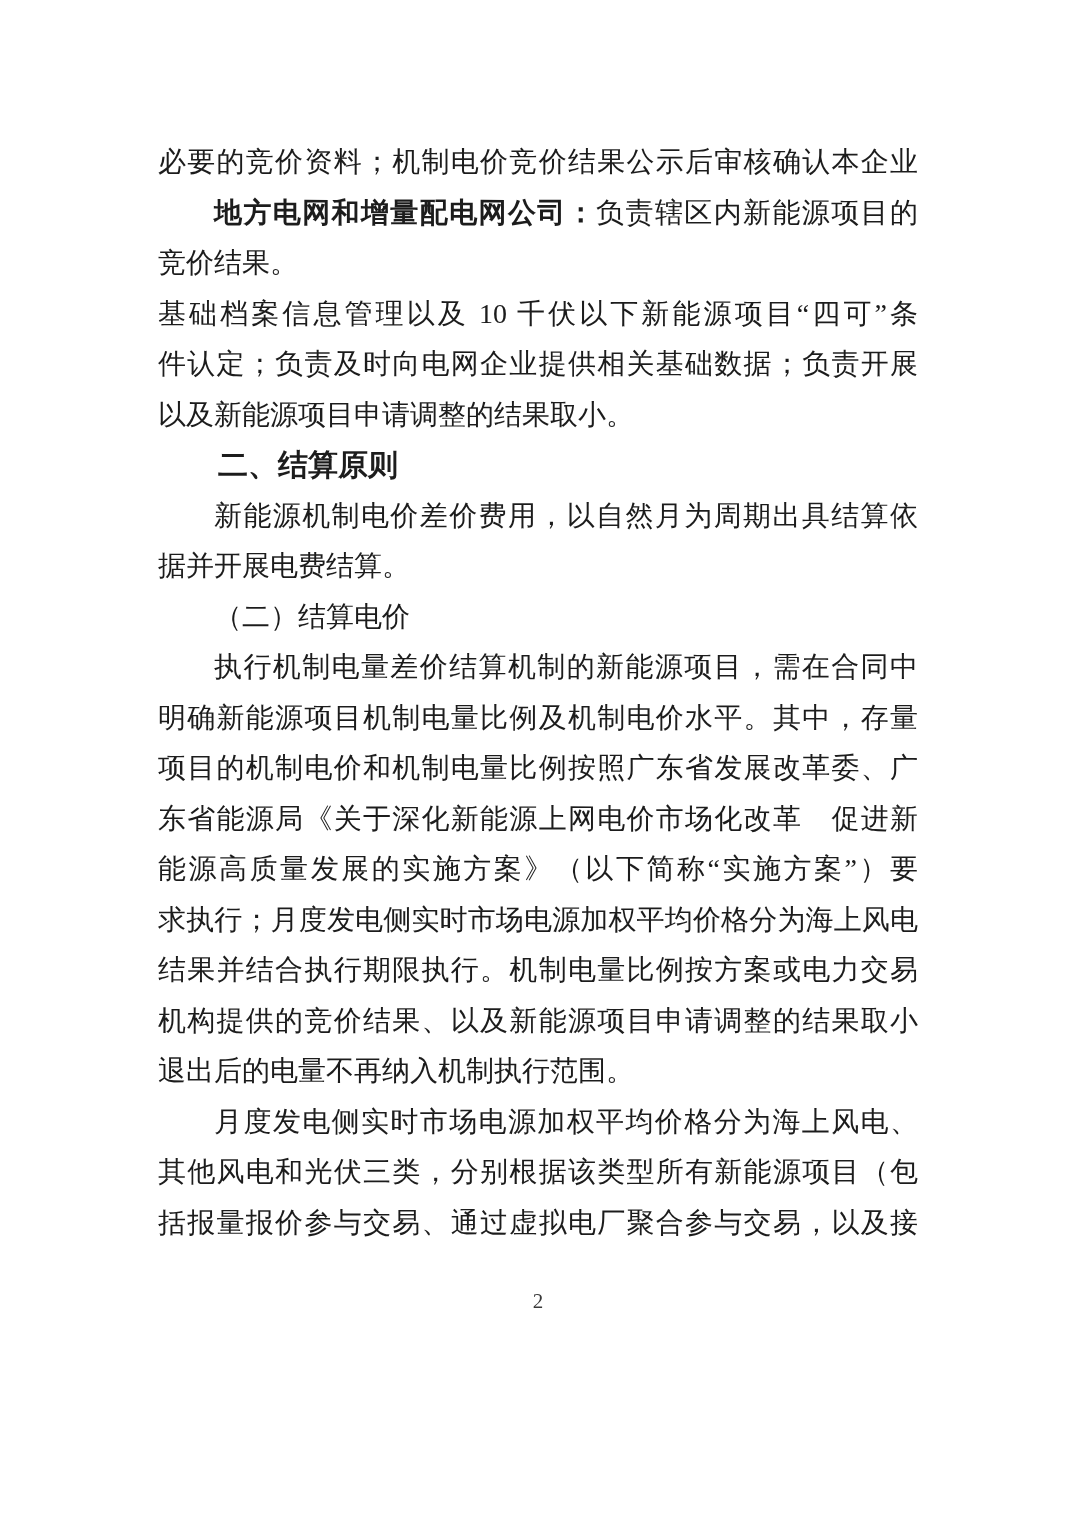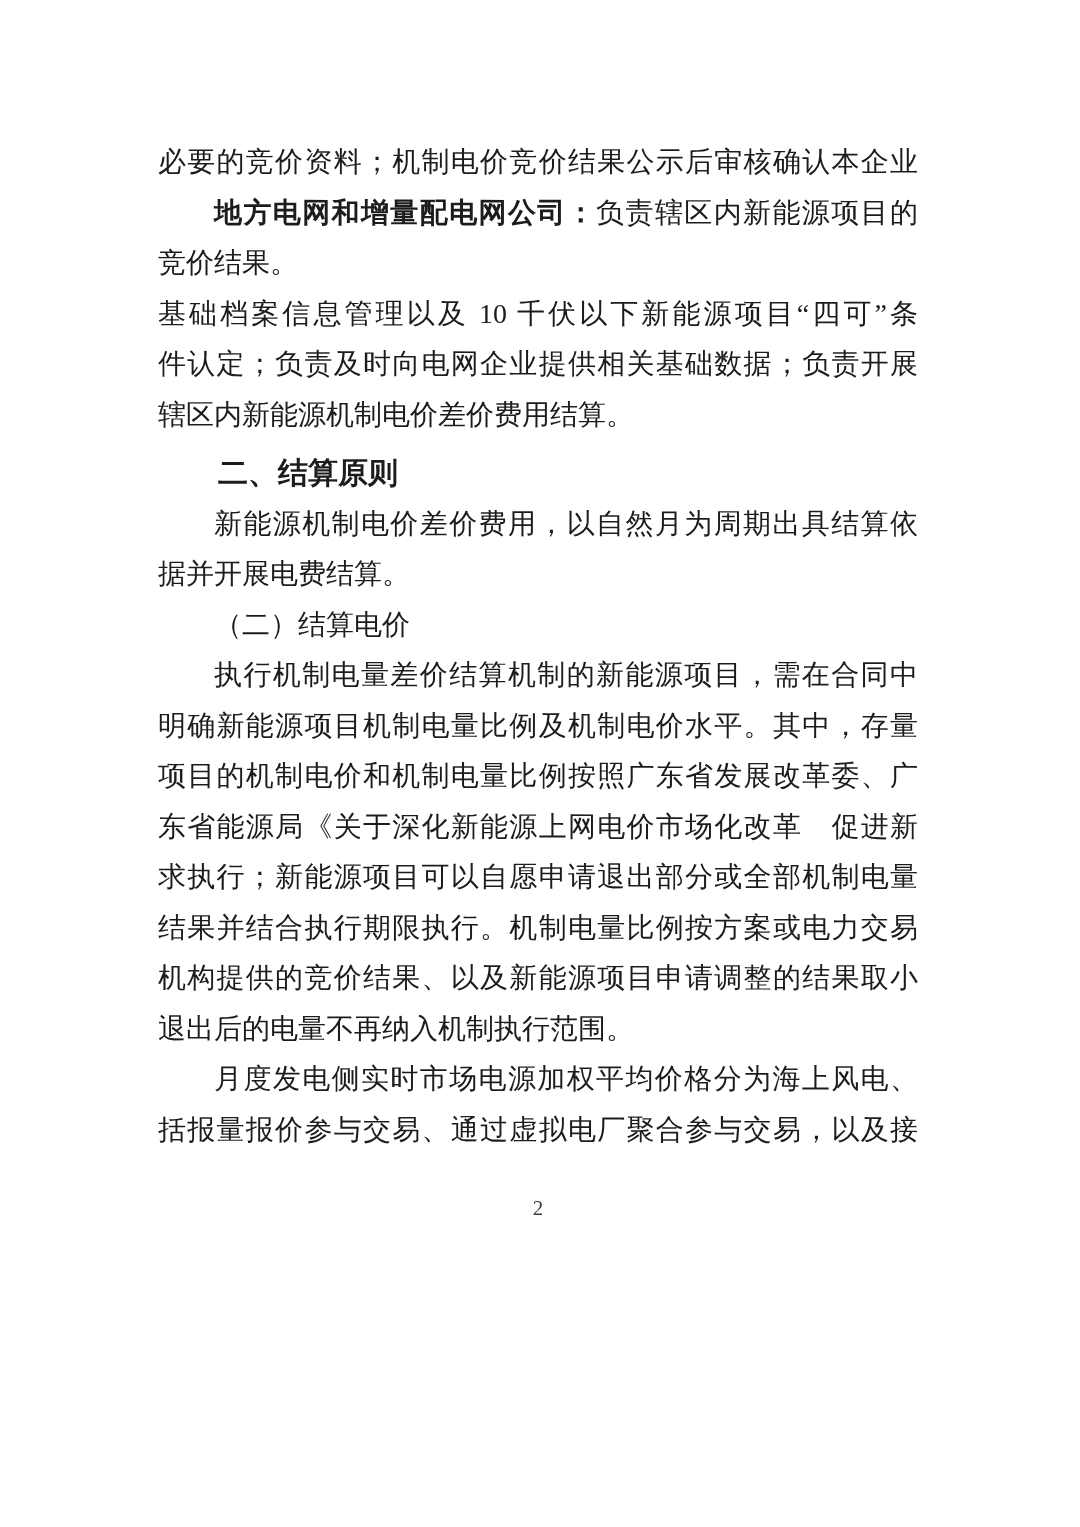--- a/index.html
+++ b/index.html
@@ -27,54 +27,55 @@
   
   .ind { text-indent: 2em; }
   .bold-hei {
     font-weight: 700;
     font-family: "Liberation Sans", "DejaVu Sans", sans-serif;
   }
   .h-main {
     font-weight: 700;
     font-family: "Liberation Sans", "DejaVu Sans", sans-serif;
     font-size: 30px;
-    margin-top: 8px;
   }
   .footer {
     margin-top: 41px;
     text-align: center;
     font-size: 21px;
     color: #3a3a3a;
   }
 </style>
 </head>
 <body>
 
 <div class="page">
 
   <div class="line j">必要的竞价资料；机制电价竞价结果公示后审核确认本企业</div>
   <div class="line j ind"><span class="bold-hei">地方电网和增量配电网公司：</span><span>负责辖区内新能源项目的</span></div>
 
   <div class="line end">竞价结果。</div>
   <div class="line j">基础档案信息管理以及 10 千伏以下新能源项目“四可”条</div>
   <div class="line j">件认定；负责及时向电网企业提供相关基础数据；负责开展</div>
-  <div class="line end">辖区内新能源机制电价差价费用结算。</div>
+  <div class="line end">以及新能源项目申请调整的结果取小。</div>
 
   <div class="line end ind h-main">二、结算原则</div>
 
   <div class="line j ind">新能源机制电价差价费用，以自然月为周期出具结算依</div>
   <div class="line end">据并开展电费结算。</div>
 
   <div class="line end ind">（二）结算电价</div>
   <div class="line j ind">执行机制电量差价结算机制的新能源项目，需在合同中</div>
   <div class="line j">明确新能源项目机制电量比例及机制电价水平。其中，存量</div>
   <div class="line j">项目的机制电价和机制电量比例按照广东省发展改革委、广</div>
   <div class="line j">东省能源局《关于深化新能源上网电价市场化改革　促进新</div>
-  <div class="line j">求执行；新能源项目可以自愿申请退出部分或全部机制电量</div>
+  <div class="line j">能源高质量发展的实施方案》（以下简称“实施方案”）要</div>
+  <div class="line j">求执行；月度发电侧实时市场电源加权平均价格分为海上风电</div>
   <div class="line j">结果并结合执行期限执行。机制电量比例按方案或电力交易</div>
   <div class="line j">机构提供的竞价结果、以及新能源项目申请调整的结果取小</div>
   <div class="line end">退出后的电量不再纳入机制执行范围。</div>
 
   <div class="line j ind">月度发电侧实时市场电源加权平均价格分为海上风电、</div>
+  <div class="line j">其他风电和光伏三类，分别根据该类型所有新能源项目（包</div>
   <div class="line j">括报量报价参与交易、通过虚拟电厂聚合参与交易，以及接</div>
 
   <div class="footer">2</div>
 </div>
 
 </body></html>

